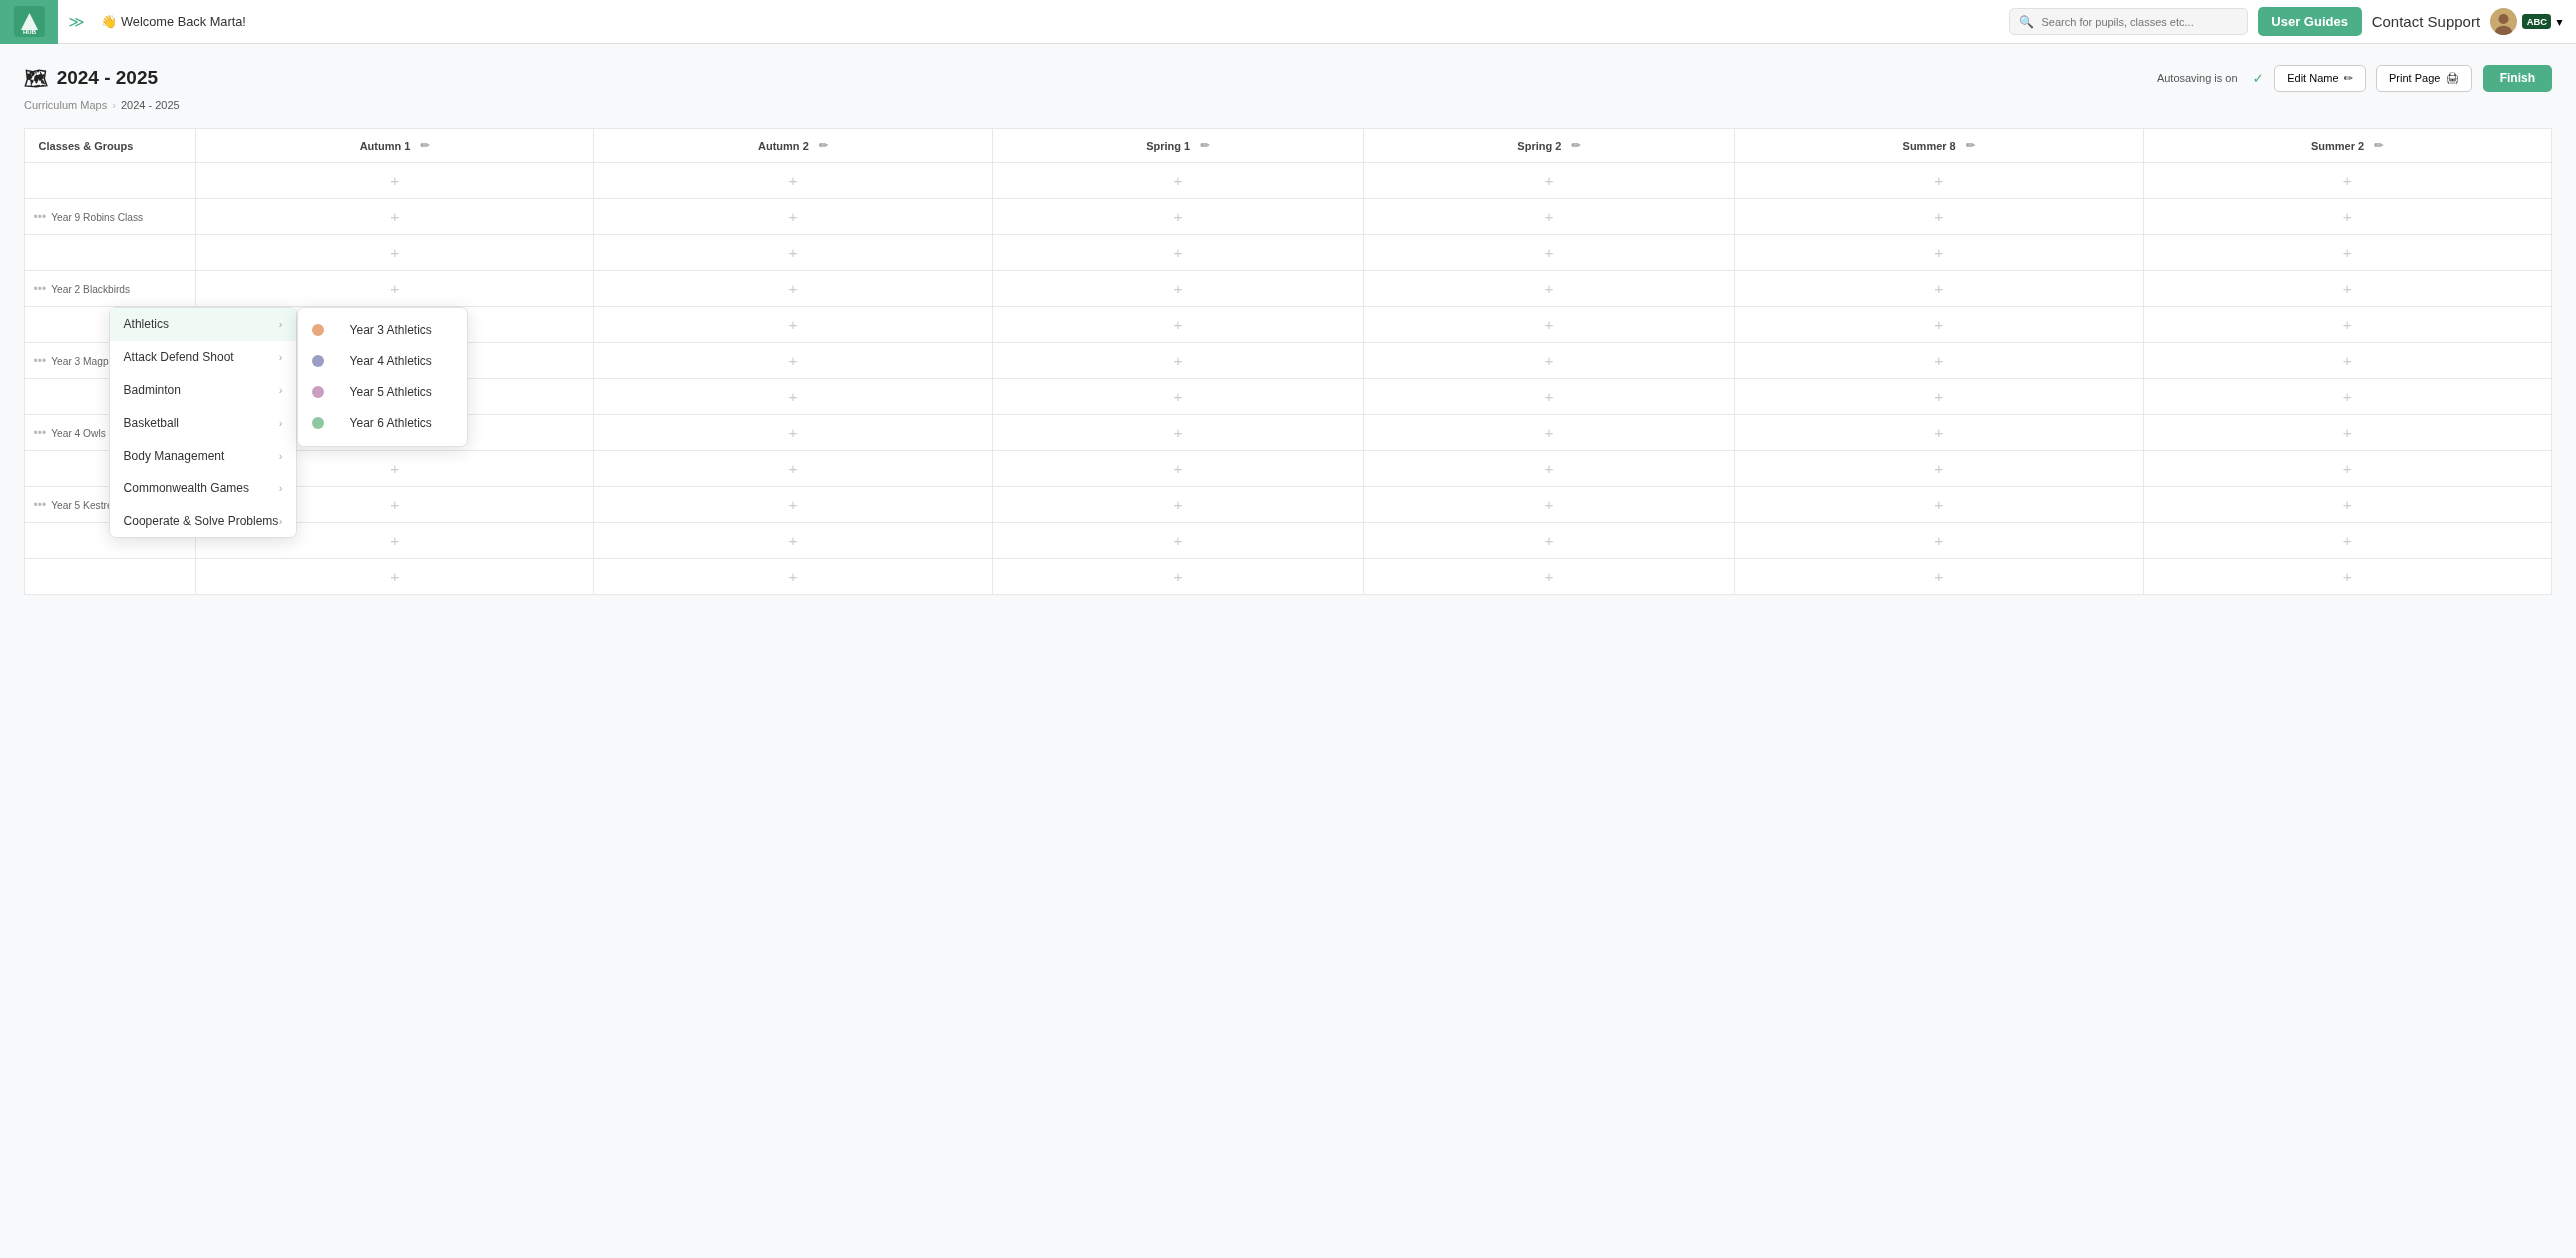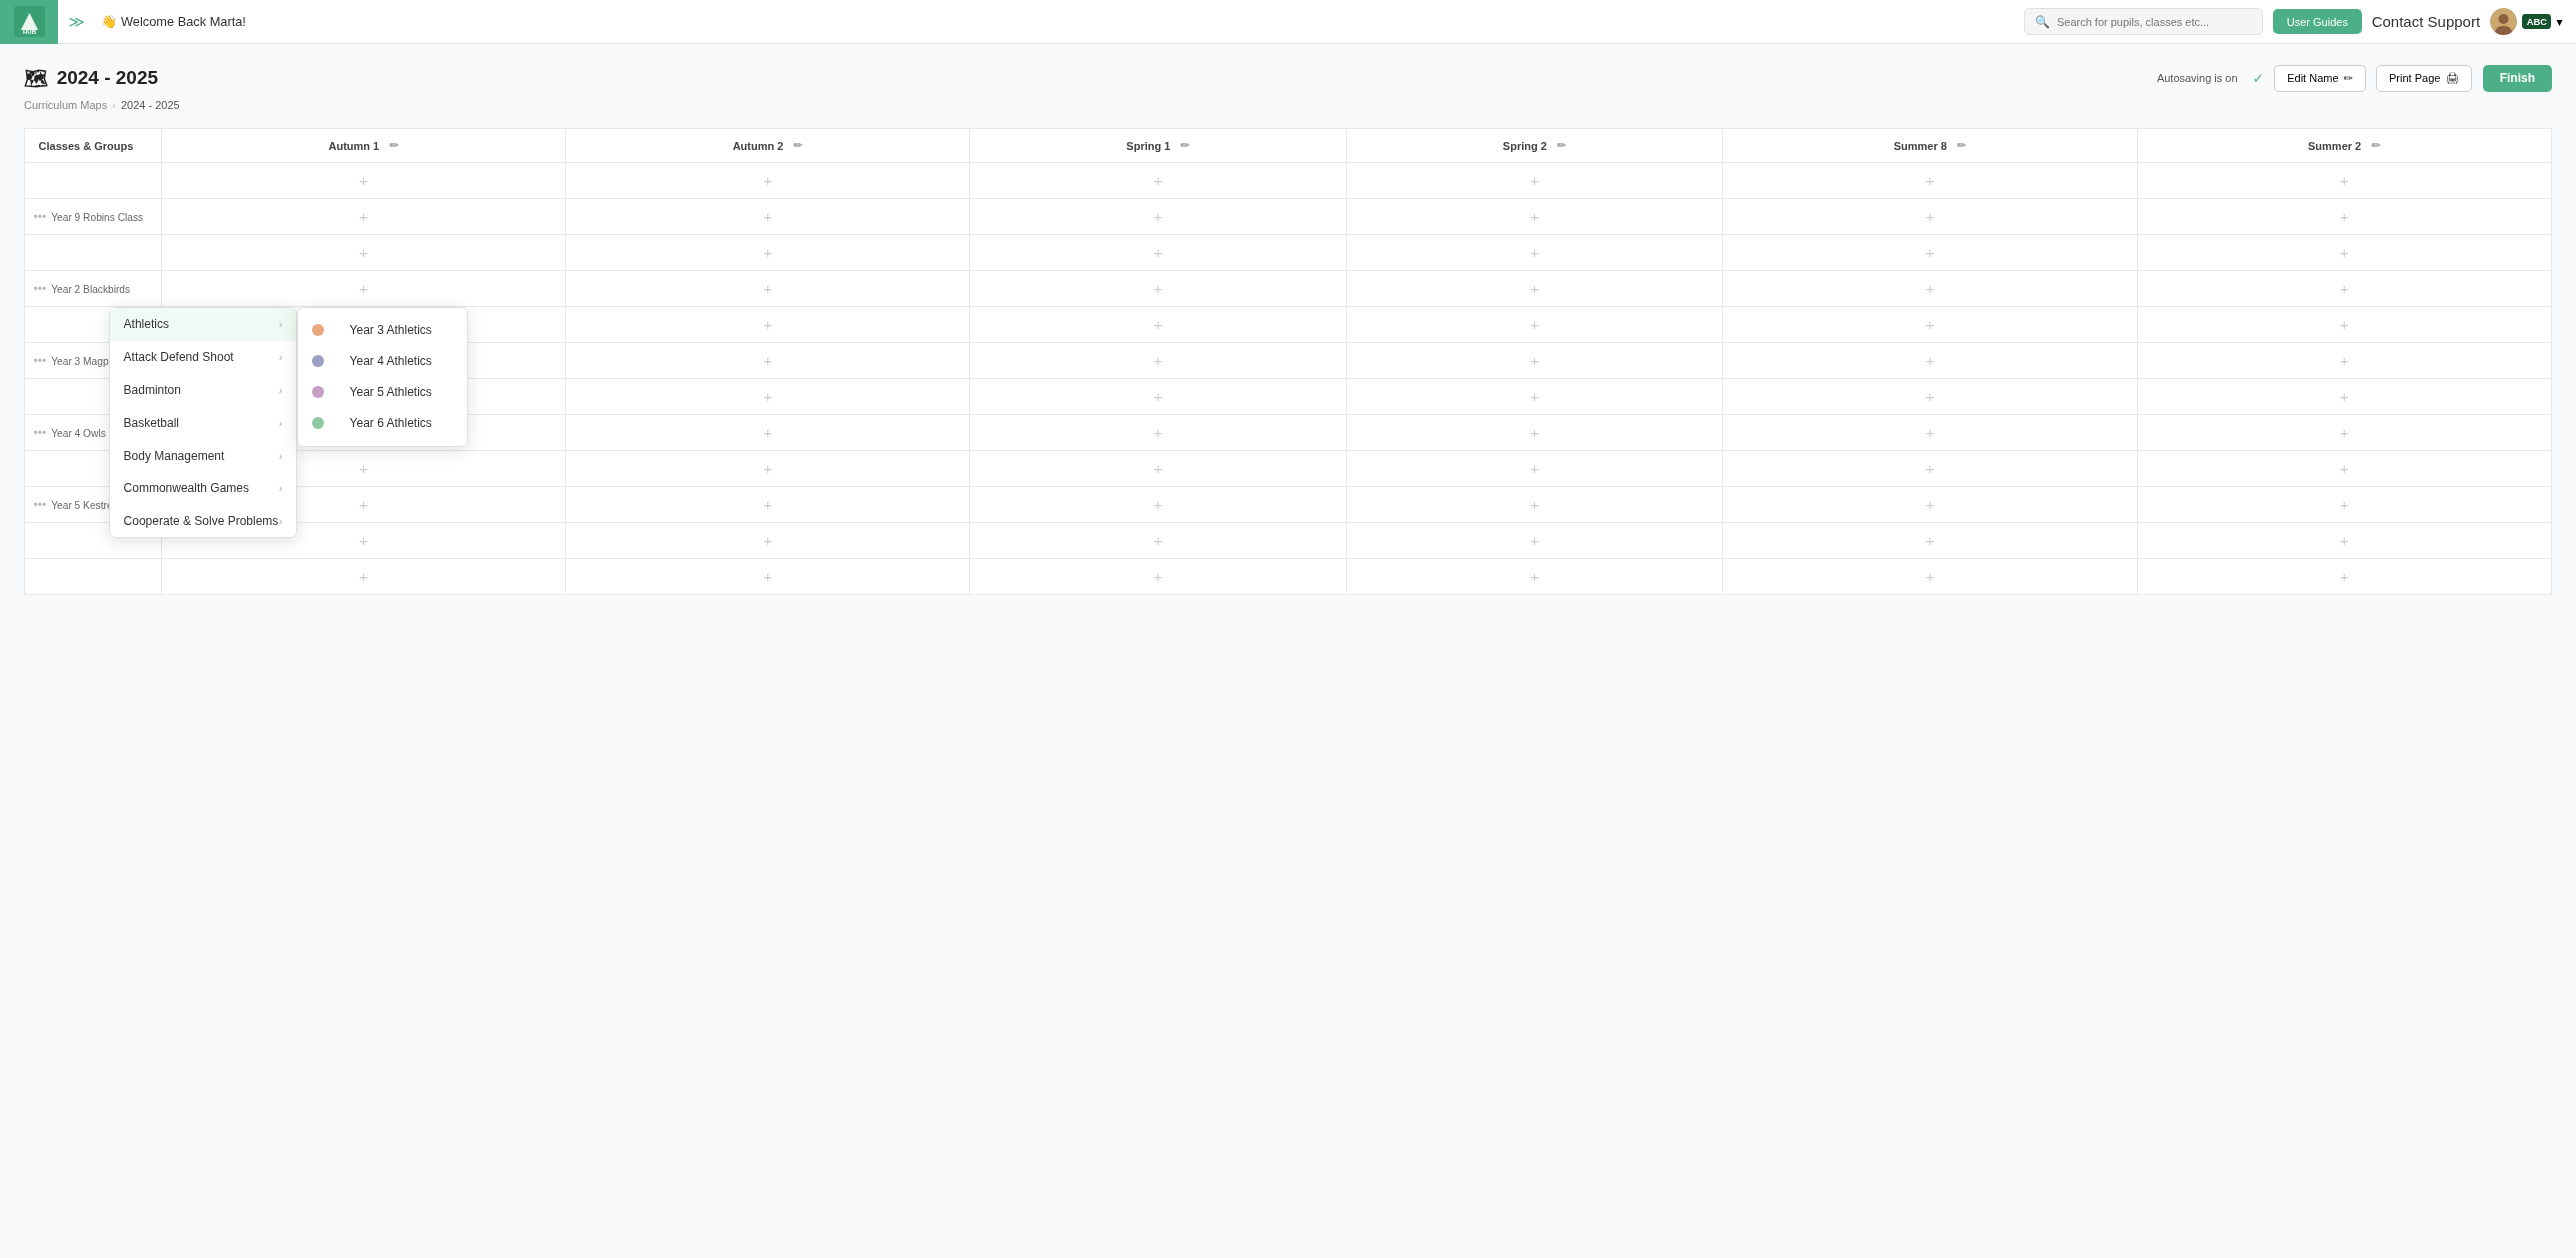--- a/index.html
+++ b/index.html
@@ -56,22 +56,22 @@
       color: #999;
       width: 100%;
     }
     .search-icon { color: #999; font-size: 12px; }
     .btn-user-guides {
       background: #4caf87;
       color: #fff;
       border: none;
       border-radius: 5.1px;
       padding: 6.8px 13.6px;
-      font-size: 11px;
-      font-weight: 400;
+      font-size: 13px;
+      font-weight: 700;
       cursor: pointer;
       text-align: center;
     }
     .contact-support {
       color: #333;
       font-size: 15px;
       cursor: pointer;
     }
     .user-avatar-area {
       display: flex;
@@ -175,21 +175,21 @@
       font-weight: 600;
       font-size: 11px;
       color: #444;
       padding: 10.2px 13.6px;
       border-bottom: 0.9px solid #e8e8e8;
       border-right: 0.9px solid #e8e8e8;
       text-align: center;
     }
     .curriculum-table th:first-child {
       text-align: left;
-      width: 137px;
+      width: 171px;
     }
     .curriculum-table td {
       border-right: 0.9px solid #e8e8e8;
       border-bottom: 0.9px solid #e8e8e8;
       padding: 6.8px;
       text-align: center;
       vertical-align: middle;
       height: 36px;
     }
     .curriculum-table td:first-child {

